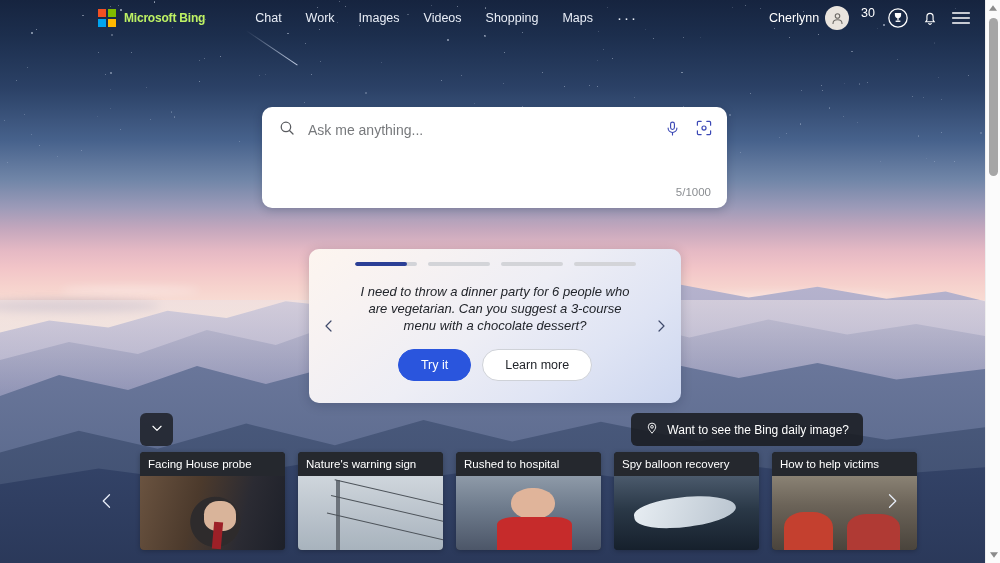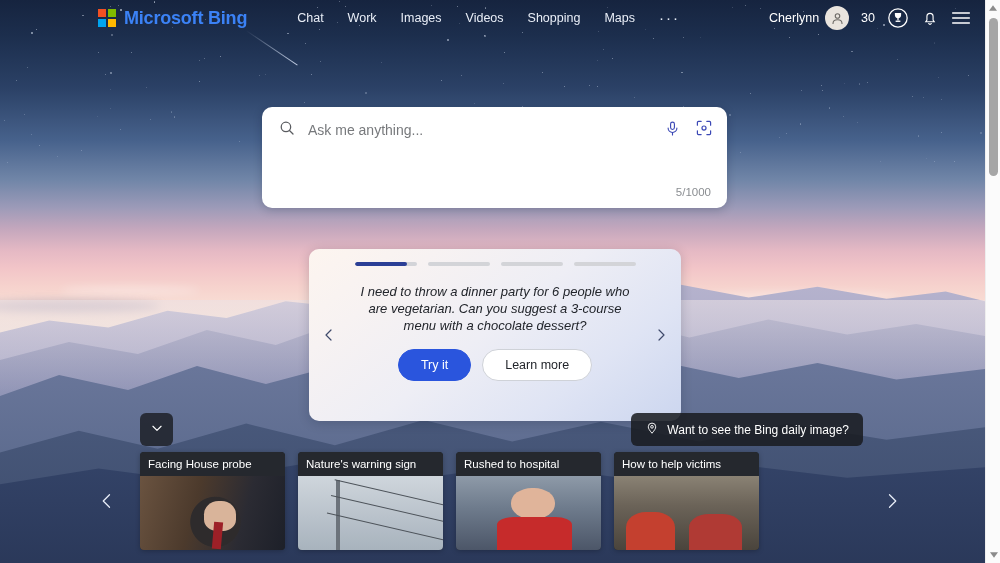--- a/index.html
+++ b/index.html
@@ -78,27 +78,27 @@
     color: #fff;
   }
   .logo-wrap { display:flex; align-items:center; gap:8px; margin-left: 98px; }
   .ms-squares { width: 18px; height: 18px; display: grid;
     grid-template-columns: 1fr 1fr; grid-template-rows: 1fr 1fr; gap: 2px; }
   .ms-squares i { display:block; }
   .ms-squares i:nth-child(1){ background:#f25022; }
   .ms-squares i:nth-child(2){ background:#7fba00; }
   .ms-squares i:nth-child(3){ background:#00a4ef; }
   .ms-squares i:nth-child(4){ background:#ffb900; }
-  .brand { font-size: 18px; font-weight: 600; letter-spacing: -.2px; color:#3b82f6; white-space:nowrap; }
+  .brand { font-size: 12px; font-weight: 600; letter-spacing: -.2px; color:#bef264; white-space:nowrap; }
 
   nav { display:flex; align-items:center; gap:24px; margin-left: 50px; }
   nav .navitem { font-size: 12.5px; color: #e9eef7; cursor: pointer; white-space:nowrap; }
   nav .more { font-size: 15px; letter-spacing: 2px; color:#e9eef7; line-height: 8px; cursor:pointer; }
 
-  .header-right { margin-left:auto; display:flex; align-items:center; gap:12px; margin-right: 14px; }
+  .header-right { margin-left:auto; display:flex; gap:12px; margin-right: 14px; }
   .user { display:flex; align-items:center; gap:6px; cursor:pointer; }
   .user-name { font-size:12.5px; color:#fff; white-space:nowrap; }
   .avatar {
     width:24px; height:24px; border-radius:50%;
     background:#e9e4de; display:flex; align-items:center; justify-content:center;
   }
   .points { font-size:12.5px; color:#fff; }
   .rewards, .bell, .hamburger { cursor:pointer; display:flex; align-items:center; }
 
   
@@ -112,21 +112,21 @@
     flex:1; font-size:14px; color:#77797c; margin-left:12px; user-select:none;
   }
   .search-icons { display:flex; align-items:center; gap:14px; }
   .counter {
     position:absolute; right:16px; bottom:10px;
     font-size:11.5px; color:#8a8d91;
   }
 
   
   .sugcard {
-    position:absolute; left:309px; top:249px; width:372px; height:172px;
+    position:absolute; left:309px; top:249px; width:372px; height:154px;
     border-radius:10px; z-index:15;
     background: linear-gradient(142deg,#fdf5ef 0%,#f7f2f2 22%,#eeeef5 48%,#dfe4f4 74%,#ccd6ef 100%);
     box-shadow: 0 2px 12px rgba(10,20,40,.20);
   }
   .progress { display:flex; gap:11px; justify-content:center; padding-top:13px; }
   .seg { width:62px; height:3.5px; background:#d3d4d8; border-radius:2px; overflow:hidden; }
   .seg > span { display:block; height:100%; background:#2b3f96; border-radius:2px; }
   .sug-text {
     margin: 17px 46px 0 46px; text-align:center;
     font-style: italic; font-size:13px; line-height:17px; color:#22252b;
@@ -551,20 +551,26 @@
           <span class="ph p2"></span>
         </div>
     </div>
     <div class="ncard">
       <div class="title">Rushed to hospital</div>
       <div class="photo">
           <span class="ph p3"></span>
         </div>
     </div>
     <div class="ncard">
+      <div class="title">Spy balloon recovery</div>
+      <div class="photo">
+          <span class="ph p4"></span>
+        </div>
+    </div>
+    <div class="ncard">
       <div class="title">How to help victims</div>
       <div class="photo">
           <span class="ph p5"></span>
         </div>
     </div>
   </div>
 
   <span class="car-arrow right">
     <svg width="20" height="28" viewBox="0 0 24 24" fill="none" stroke="#e8eef8" stroke-width="1.5" stroke-linecap="round" stroke-linejoin="round">
       <path d="M9 4.5L16.5 12 9 19.5"></path>

